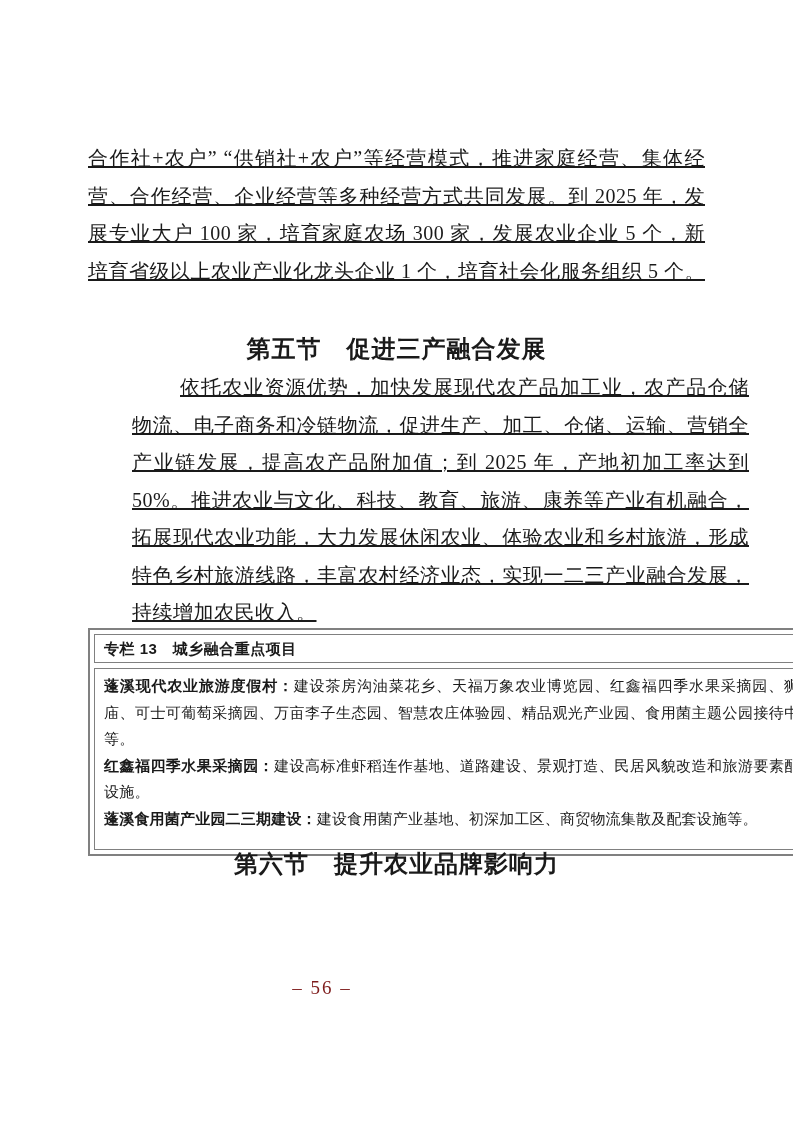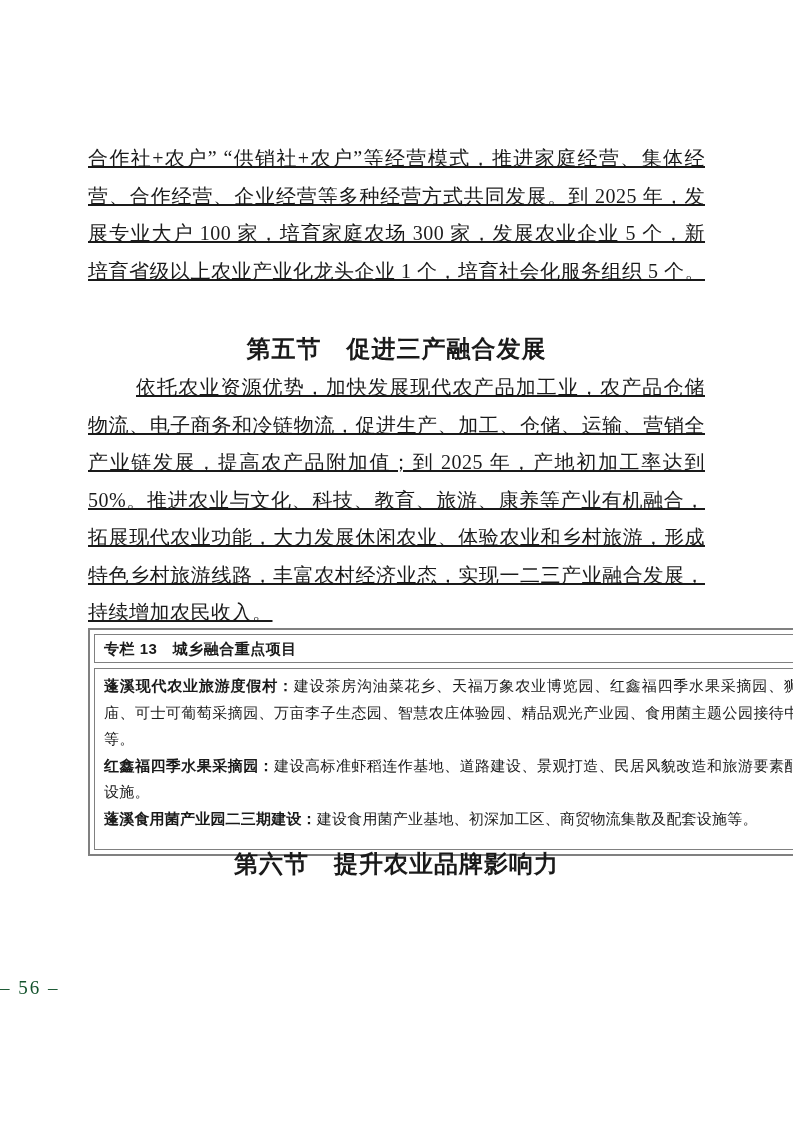--- a/index.html
+++ b/index.html
@@ -25,20 +25,21 @@
     margin: 0;
     font-size: 20px;
     line-height: 37.5px;
     letter-spacing: 0.5px;
     text-align: justify;
     text-justify: inter-ideograph;
     text-decoration: underline;
   }
   .indent2 {
     text-indent: 48px;
+    margin-left: 44px;
   }
   .section-heading {
     margin: 0;
     font-size: 24px;
     font-weight: bold;
     line-height: 36px;
     text-align: center;
     letter-spacing: 1px;
   }
   
@@ -75,25 +76,25 @@
     letter-spacing: 0.2px;
   }
   .callout-item .item-label {
     font-weight: bold;
   }
   .page-number {
     position: absolute;
     left: 0;
     width: 644px;
     top: 976px;
-    text-align: left;
+    text-align: center;
     font-size: 19px;
     line-height: 24px;
     letter-spacing: 2px;
-    color: #14532d;
+    color: #7f1d1d;
   }
 </style>
 </head>
 <body>
 
 <div class="page">
 
   <p class="block body-text" style="top: 140px;">合作社+农户” “供销社+农户”等经营模式，推进家庭经营、集体经营、合作经营、企业经营等多种经营方式共同发展。到 2025 年，发展专业大户 100 家，培育家庭农场 300 家，发展农业企业 5 个，新培育省级以上农业产业化龙头企业 1 个，培育社会化服务组织 5 个。</p>
 
   <h2 class="block section-heading" style="top: 331px;">第五节　促进三产融合发展</h2>

